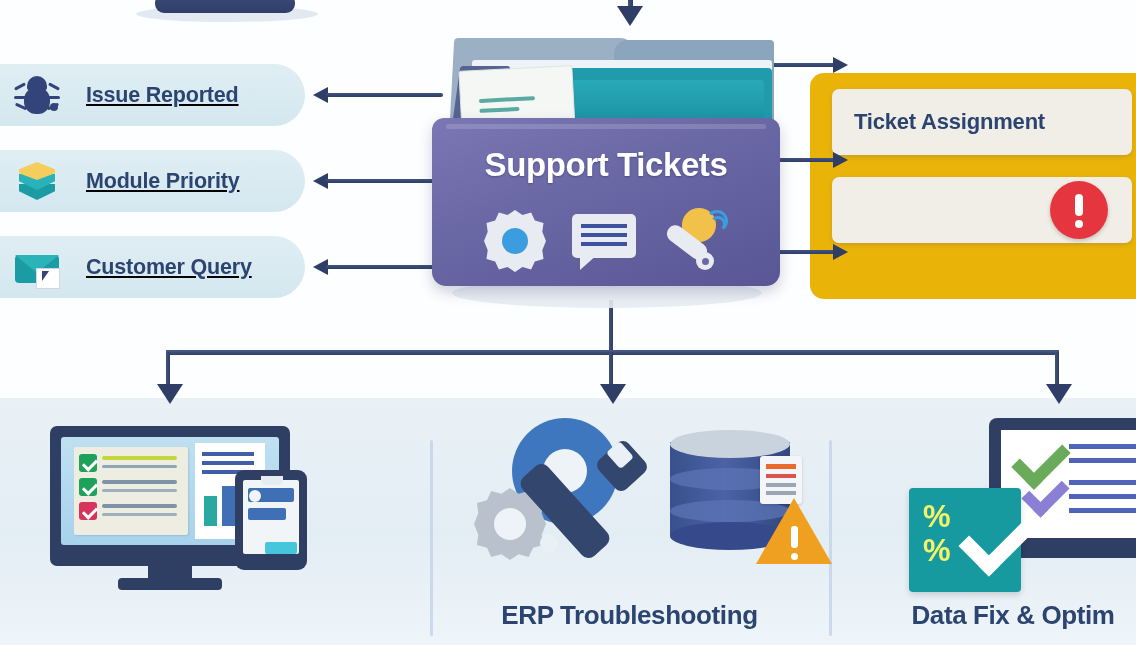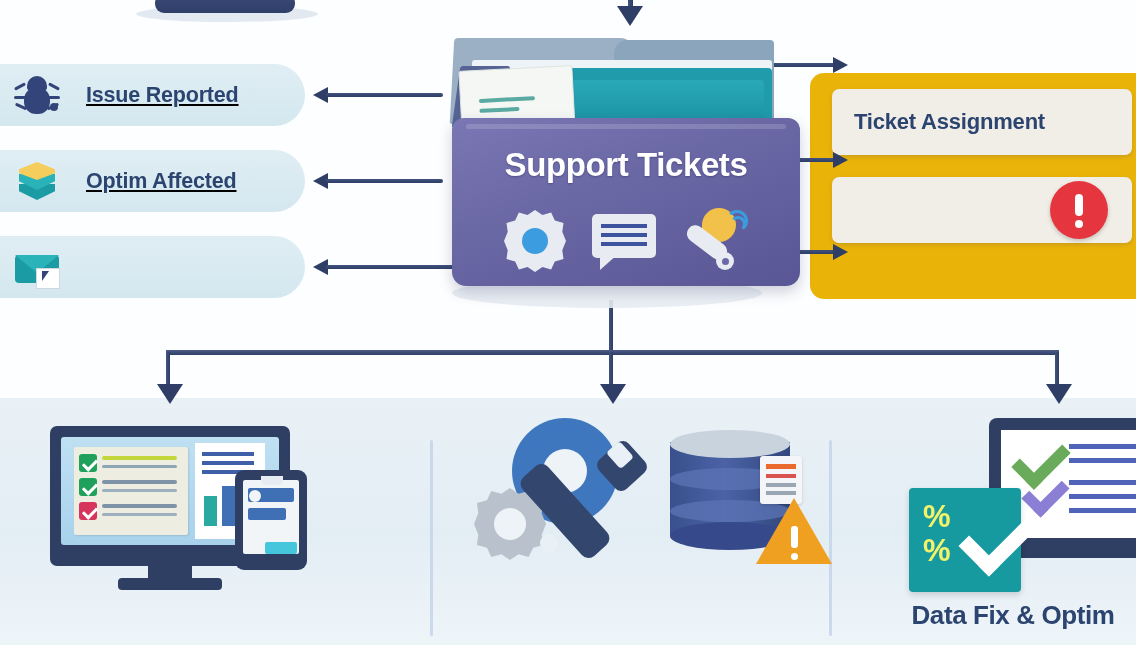--- a/index.html
+++ b/index.html
@@ -57,21 +57,20 @@
      transform:skewX(-8deg);}
   .memo{left:36px;top:48px;width:112px;height:62px;background:#f4f7f4;
      transform:rotate(-3deg);border:1px solid #dfe6e2;box-shadow:0 1px 2px rgba(0,0,0,.12);}
   .memo-l{position:absolute;left:62px;height:4px;background:#5aa9a2;border-radius:2px;}
 
   .folder-body{
     position:absolute;left:8px;top:98px;width:348px;height:168px;
     background:linear-gradient(160deg,#7a77b4 0%,#6a68a5 40%,#585694 100%);
     border-radius:12px 12px 14px 14px;
     box-shadow:0 6px 14px rgba(40,45,90,.22);
-    margin-left:20px;
   }
   .folder-lip{position:absolute;left:14px;top:6px;right:14px;height:5px;
      background:rgba(255,255,255,.16);border-radius:3px;}
   .folder-title{
     position:absolute;left:0;right:0;top:28px;text-align:center;
     font-size:33px;font-weight:bold;color:#ffffff;letter-spacing:-.4px;
     text-shadow:0 1px 2px rgba(30,30,70,.35);
   }
   .folder-icons{position:absolute;left:0;right:0;top:86px;height:74px;
      display:flex;align-items:center;justify-content:center;gap:26px;}
@@ -196,20 +195,21 @@
       <div class="abs" style="left:300px;top:40px;width:42px;height:48px;background:#f3f5f8;border-radius:3px;box-shadow:0 1px 3px rgba(0,0,0,.16);"></div>
       <div class="abs" style="left:306px;top:48px;width:30px;height:5px;background:#ea6a2e;"></div>
       <div class="abs" style="left:306px;top:58px;width:30px;height:4px;background:#d9534f;"></div>
       <div class="abs" style="left:306px;top:67px;width:30px;height:4px;background:#9aa6b3;"></div>
       <div class="abs" style="left:306px;top:75px;width:30px;height:4px;background:#9aa6b3;"></div>
 
       <div class="abs" style="left:296px;top:82px;width:0;height:0;border-left:38px solid transparent;border-right:38px solid transparent;border-bottom:66px solid #f0a020;"></div>
       <div class="abs" style="left:331px;top:110px;width:7px;height:22px;background:#ffffff;border-radius:3px;"></div>
       <div class="abs" style="left:331px;top:137px;width:7px;height:7px;background:#ffffff;border-radius:50%;"></div>
     </div>
+    <div class="bcap" style="left:0;width:399px;">ERP Troubleshooting</div>
   </div>
 
   <div class="abs" style="left:829px;top:398px;width:307px;height:247px;overflow:hidden;">
     <div class="abs" style="left:90px;top:20px;width:290px;height:160px;">
 
       <div class="abs" style="left:70px;top:0;width:210px;height:132px;background:#2e3f63;border-radius:8px 8px 0 0;"></div>
       <div class="abs" style="left:82px;top:12px;width:200px;height:108px;background:#ffffff;"></div>
       <div class="abs" style="left:58px;top:126px;width:236px;height:14px;background:#2e3f63;border-radius:0 0 6px 6px;"></div>
 
       <div class="abs" style="left:96px;top:26px;width:40px;height:20px;border-left:12px solid #6aab5b;border-bottom:12px solid #6aab5b;transform:rotate(-45deg);"></div>
@@ -254,29 +254,30 @@
       <div class="abs" style="left:38px;top:31px;width:8px;height:8px;border-radius:50%;background:#33447a;"></div>
     </div>
     <div class="plabel">Issue Reported</div>
   </div>
   <div class="pill" style="top:150px">
     <div class="pill-ico">
       <div class="abs" style="left:7px;top:26px;width:36px;height:16px;background:#1b9ba4;clip-path:polygon(0 0,100% 0,100% 45%,50% 100%,0 45%);"></div>
       <div class="abs" style="left:7px;top:16px;width:36px;height:16px;background:#29b2b8;clip-path:polygon(0 0,100% 0,100% 45%,50% 100%,0 45%);"></div>
       <div class="abs" style="left:7px;top:4px;width:36px;height:18px;background:#f4cd5c;clip-path:polygon(50% 0,100% 40%,100% 62%,50% 100%,0 62%,0 40%);"></div>
     </div>
-    <div class="plabel">Optim Affected</div>
+    <div class="plabel">Module Priority</div>
   </div>
   <div class="pill" style="top:236px">
     <div class="pill-ico">
       <div class="abs" style="left:3px;top:11px;width:44px;height:28px;background:#1b9ba4;border-radius:4px;"></div>
       <div class="abs" style="left:3px;top:11px;width:44px;height:18px;background:#2ab3b8;clip-path:polygon(0 0,100% 0,50% 100%);"></div>
       <div class="abs" style="left:24px;top:24px;width:22px;height:19px;background:#ffffff;border:1px solid #cfd8e0;"></div>
       <div class="abs" style="left:30px;top:27px;width:0;height:0;border-left:7px solid #33447a;border-bottom:10px solid transparent;"></div>
     </div>
+    <div class="plabel">Customer Query</div>
   </div>
 
   <div class="arrow-l" style="left:313px;top:87px;width:130px;">
     <div class="head"></div>
       <div class="shaft"></div>
   </div>
   <div class="arrow-l" style="left:313px;top:173px;width:130px;">
     <div class="head"></div>
       <div class="shaft"></div>
   </div>

